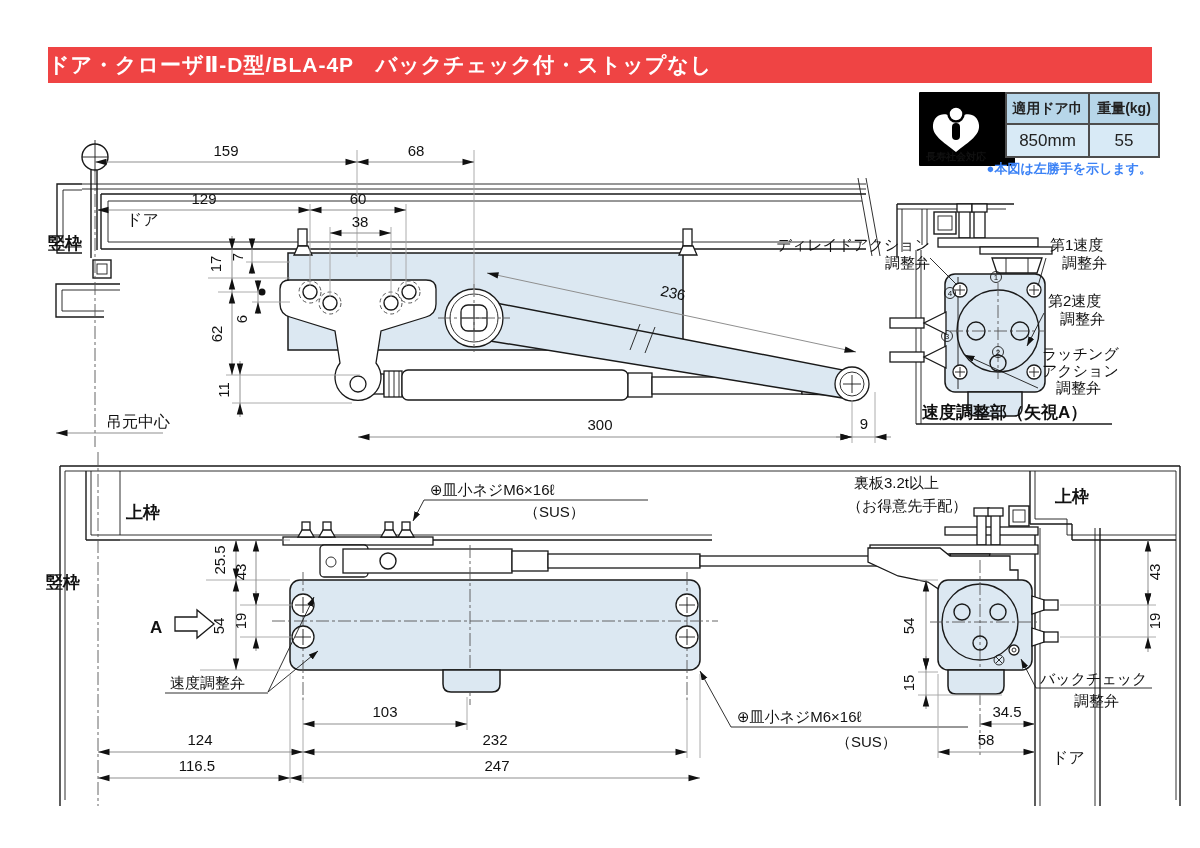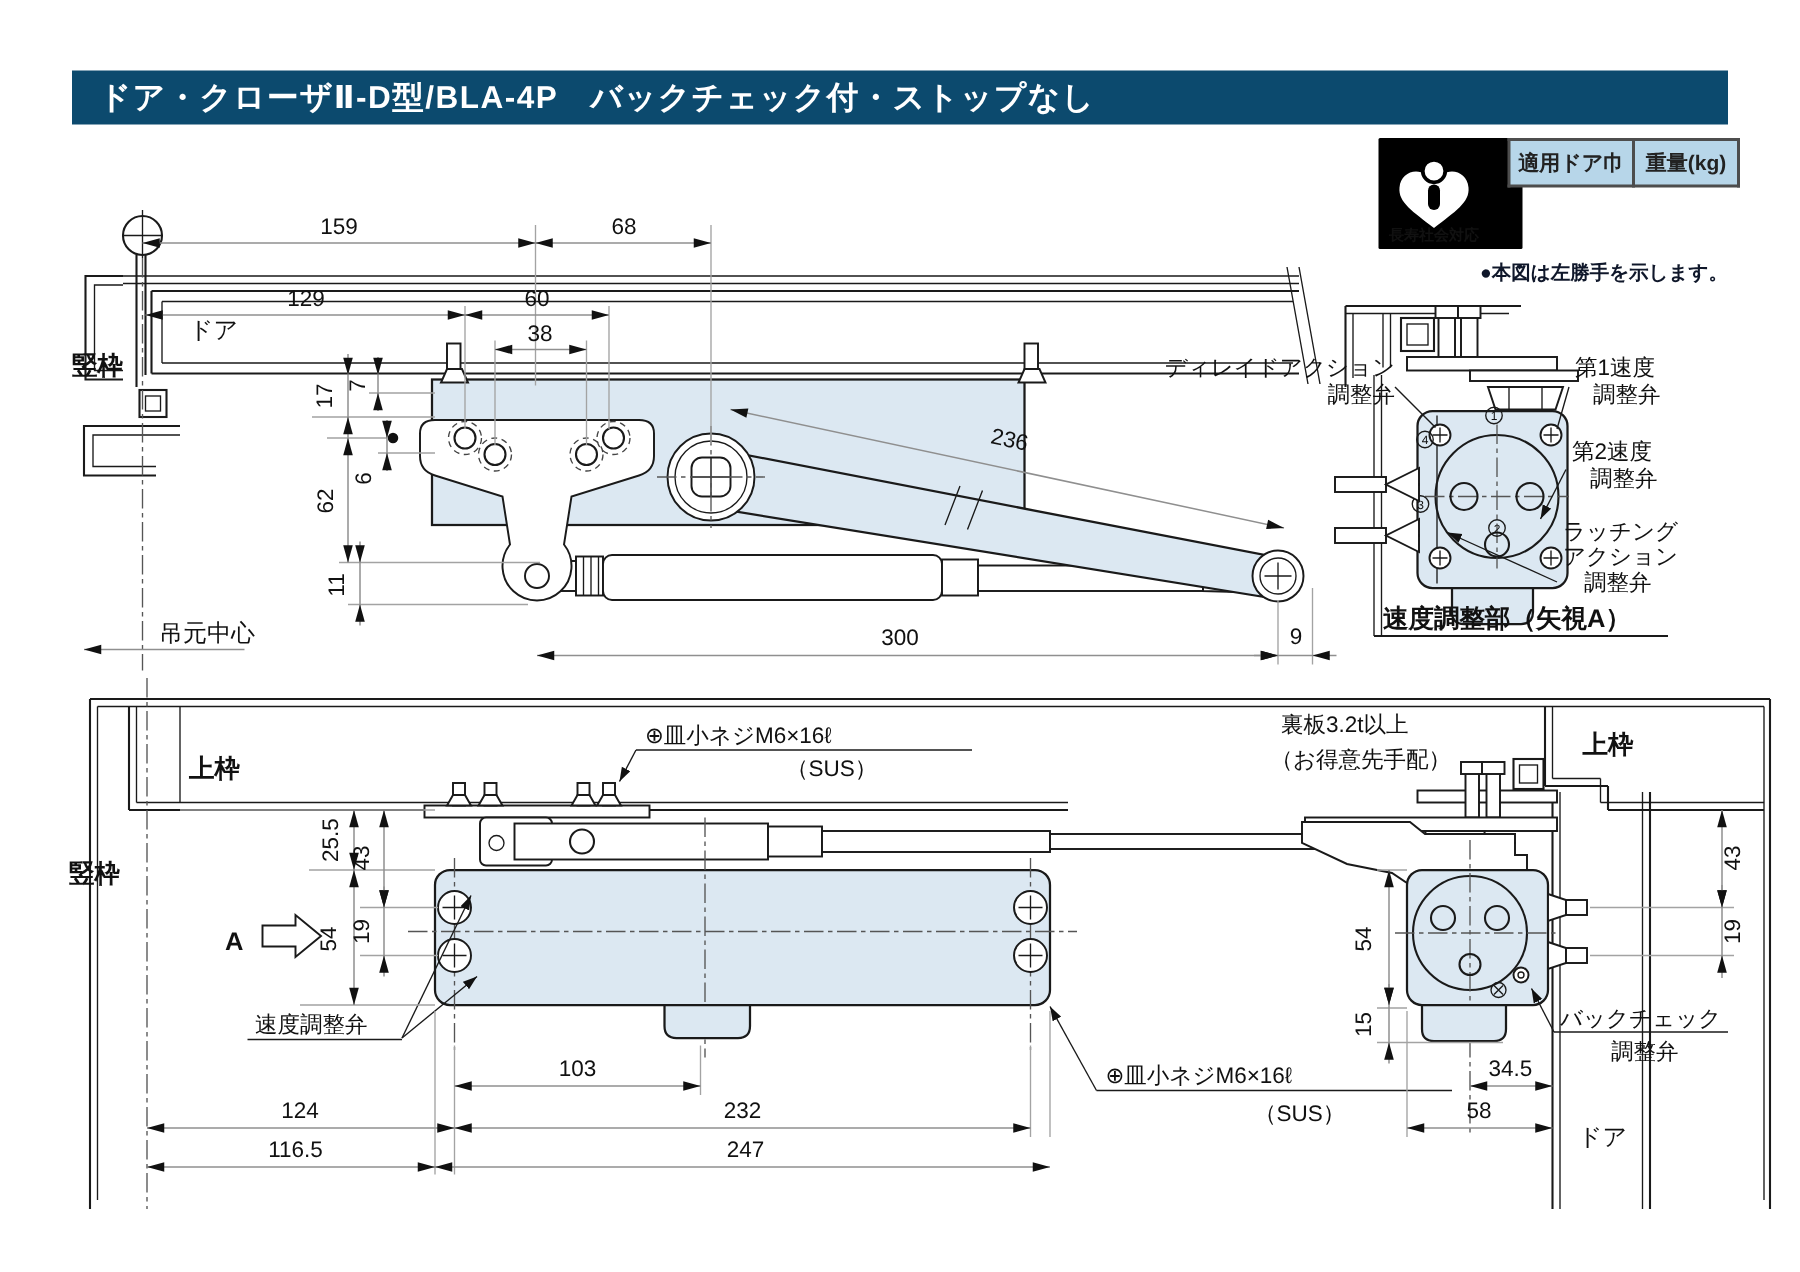--- a/index.html
+++ b/index.html
@@ -1,32 +1,32 @@
 <!DOCTYPE html>
 <html><head>
 <meta charset="utf-8">
 <style>
   html,body{margin:0;padding:0;background:#fff;}
   #stage{position:relative;width:1200px;height:848px;background:#fff;overflow:hidden;
          font-family:"Liberation Sans","DejaVu Sans",sans-serif;}
   
-  #titlebar{position:absolute;left:48px;top:47px;width:1104px;height:36px;background:#0c4a6e;
-            color:#fff;display:flex;align-items:center;padding-left:18px;box-sizing:border-box;
+  #titlebar{position:absolute;left:48px;top:47px;width:1104px;height:36px;background:#ef4444;
+            color:#fff;display:flex;align-items:center;box-sizing:border-box;
             font-size:21px;font-weight:bold;letter-spacing:1px;}
   
   #badge{position:absolute;left:919px;top:92px;width:96px;height:74px;background:#000;border-radius:1px;}
   #badge svg{display:block;}
   
   #spec{position:absolute;left:1005px;top:92px;border-collapse:collapse;border-radius:14px;}
   #spec td{border:2px solid #4d4d4d;text-align:center;color:#222;}
   #spec .hd{background:#b7d6e9;font-size:14px;font-weight:bold;width:79px;height:27px;}
   #spec .hd2{width:66px;margin-left:17px;}
   #spec .val{background:#d8eaf6;font-size:17px;height:29px;}
-  #note{position:absolute;left:952px;top:173px;width:200px;text-align:right;font-size:13px;
-        font-weight:bold;color:#0f172a;}
+  #note{position:absolute;left:952px;top:160px;width:200px;text-align:right;font-size:13px;
+        font-weight:bold;color:#3b82f6;}
   
   #draw{position:absolute;left:0;top:0;}
   .s1{stroke:#1a1a1a;stroke-width:1.4;fill:none;}
   .s0{stroke:#1a1a1a;stroke-width:0.9;fill:none;}
   .part{fill:#dce8f2;stroke:#1a1a1a;stroke-width:1.5;}
   .partw{fill:#ffffff;stroke:#1a1a1a;stroke-width:1.3;}
   .dim{stroke:#8f8f8f;stroke-width:1;fill:none;}
   .ext{stroke:#a3a3a3;stroke-width:0.9;fill:none;}
   .cl{stroke:#555;stroke-width:0.9;fill:none;stroke-dasharray:13 3 3 3;}
   .dsh{stroke:#444;stroke-width:0.9;fill:none;stroke-dasharray:4 3;}
@@ -55,20 +55,24 @@
       <rect x="33" y="31" width="8" height="17" rx="4" fill="#000"></rect>
       <text x="37" y="68" text-anchor="middle" font-size="10" font-weight="bold" fill="#fff">長寿社会対応</text>
     </svg>
   </div>
 
   <table id="spec">
     <tbody>
         <tr>
       <td class="hd">適用ドア巾</td>
       <td class="hd hd2">重量(kg)</td>
+    </tr>
+    <tr>
+      <td class="val">850mm</td>
+      <td class="val">55</td>
     </tr>
   </tbody>
     </table>
 
   <div id="note">●本図は左勝手を示します。</div>
 
   <svg id="draw" width="1200" height="848" viewBox="0 0 1200 848">
     <defs>
       <marker id="ar" markerWidth="13" markerHeight="8" refX="12" refY="3.6" orient="auto-start-reverse" markerUnits="userSpaceOnUse">
         <path d="M12,3.6 L0.5,0.4 L0.5,6.8 Z" fill="#111"></path>

